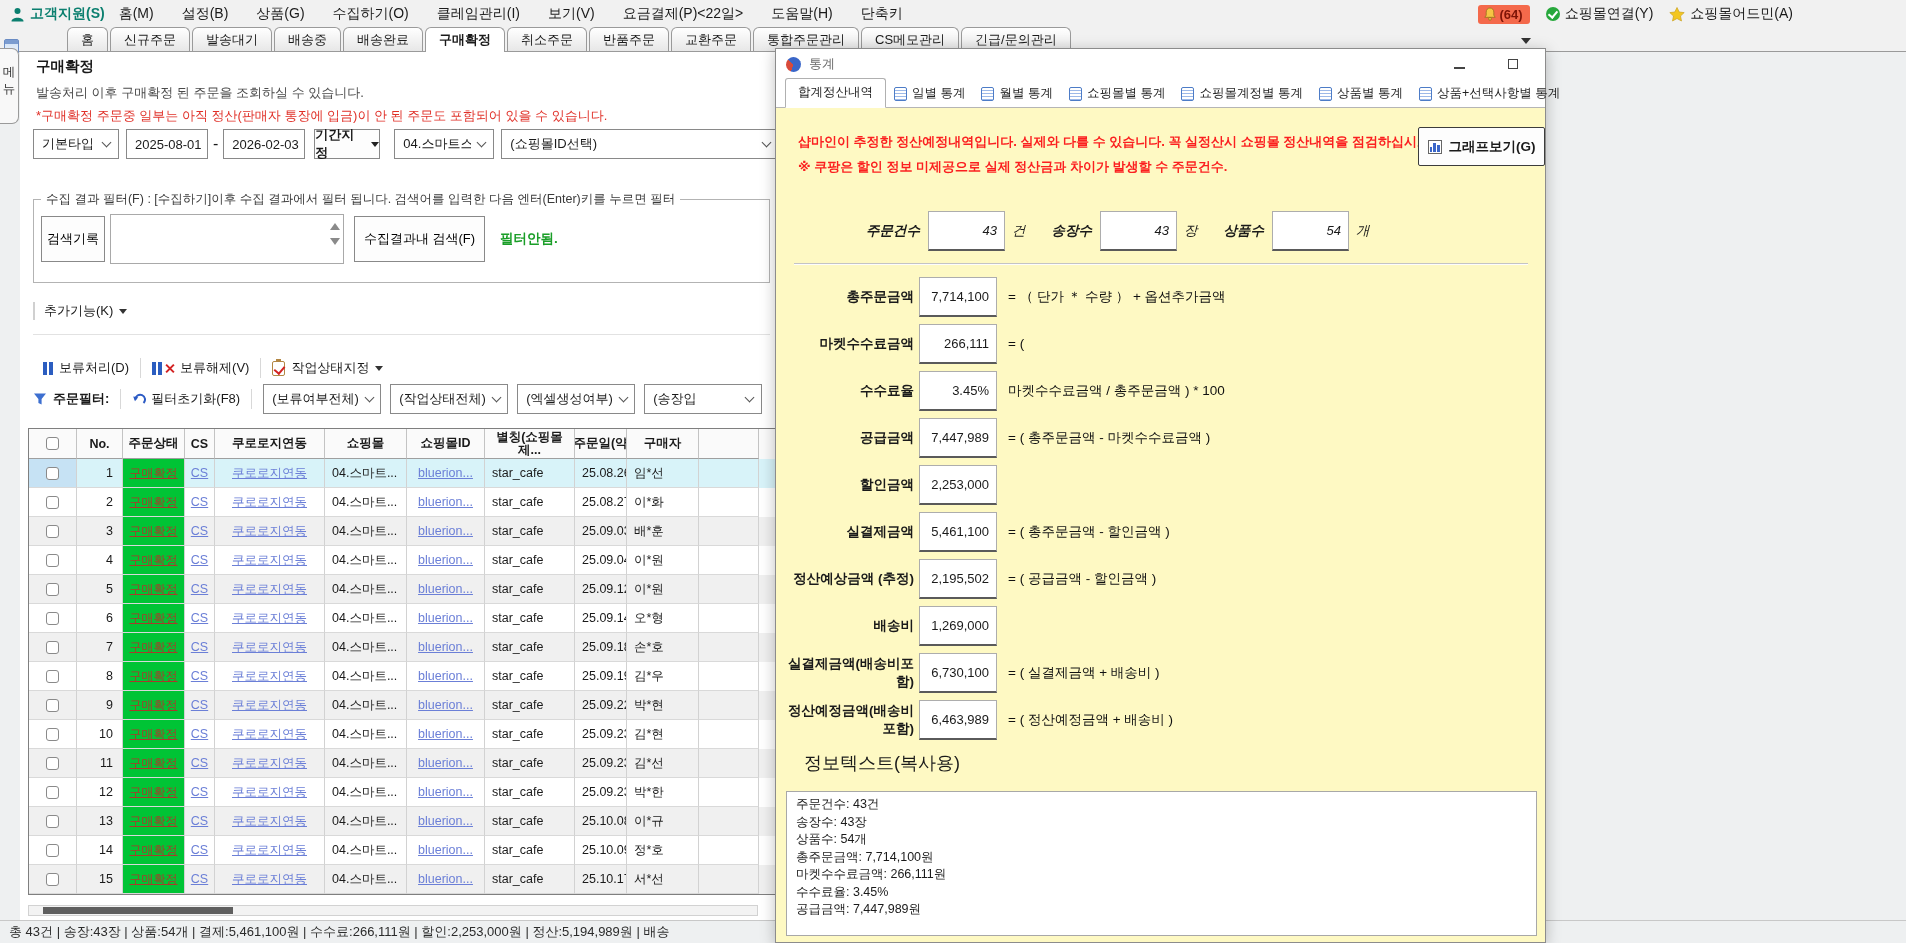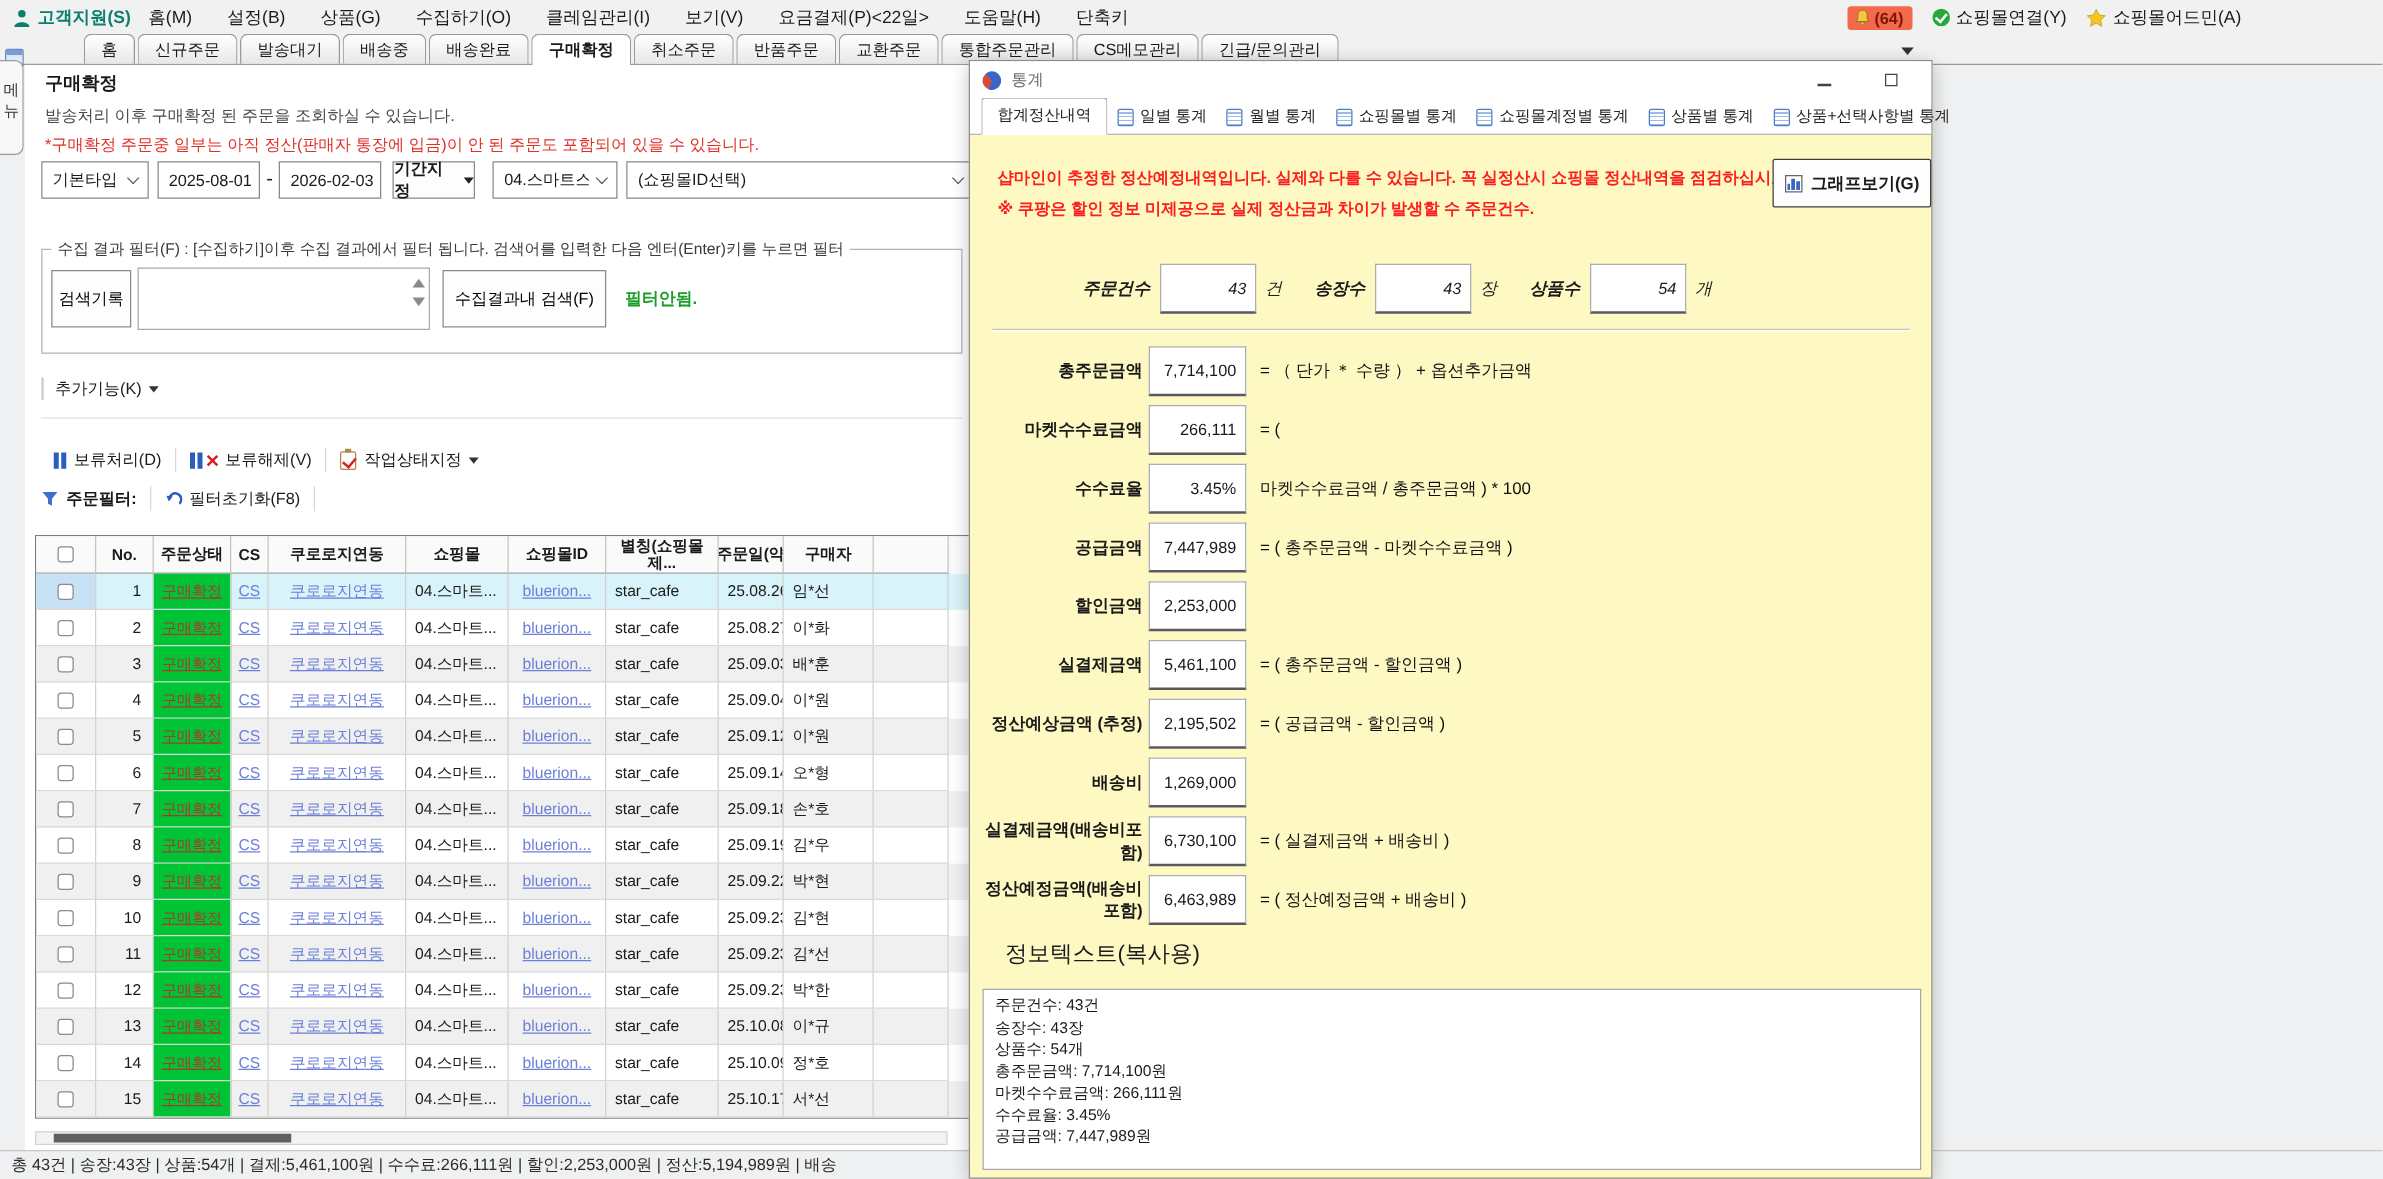--- a/index.html
+++ b/index.html
@@ -319,20 +319,38 @@
   <span style="font-weight:bold;">주문필터:</span>
   <span class="tb-div"></span>
   <span style="margin-right:5px;">
     <svg width="14" height="14" viewBox="0 0 14 14">
         <path d="M11.5 11 A4.8 4.8 0 1 0 3.4 7.6" fill="none" stroke="#2c5bc4" stroke-width="2"></path>
         <polygon points="1.2,4.6 6.2,5.2 3,9.2" fill="#2c5bc4"></polygon>
       </svg>
   </span>
   <span>필터초기화(F8)</span>
   <span class="tb-div"></span>
+  <div id="order-filter-dropdowns" style="display:flex;">
+      <div class="combo of-combo">
+        <span>(보류여부전체)</span>
+        <span class="chev"></span>
+      </div>
+      <div class="combo of-combo">
+        <span>(작업상태전체)</span>
+        <span class="chev"></span>
+      </div>
+      <div class="combo of-combo">
+        <span>(엑셀생성여부)</span>
+        <span class="chev"></span>
+      </div>
+      <div class="combo of-combo">
+        <span>(송장입</span>
+        <span class="chev"></span>
+      </div>
+    </div>
 </div>
 
 <div id="grid">
     <div class="trow head">
       <div class="tcell" style="width: 48px;">
         <span class="cb"></span>
       </div>
       <div class="tcell" style="width: 46px;">No.</div>
       <div class="tcell" style="width: 62px;">주문상태</div>
       <div class="tcell" style="width: 30px;">CS</div>

